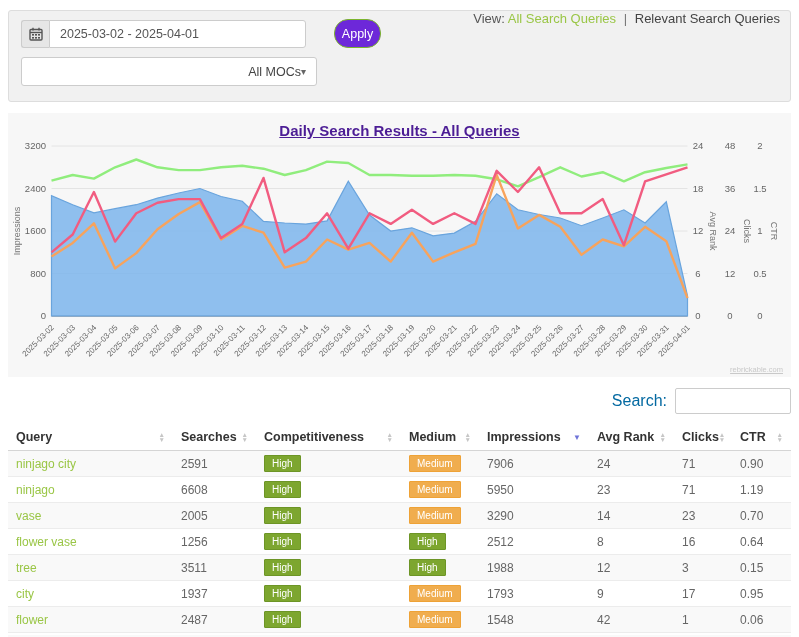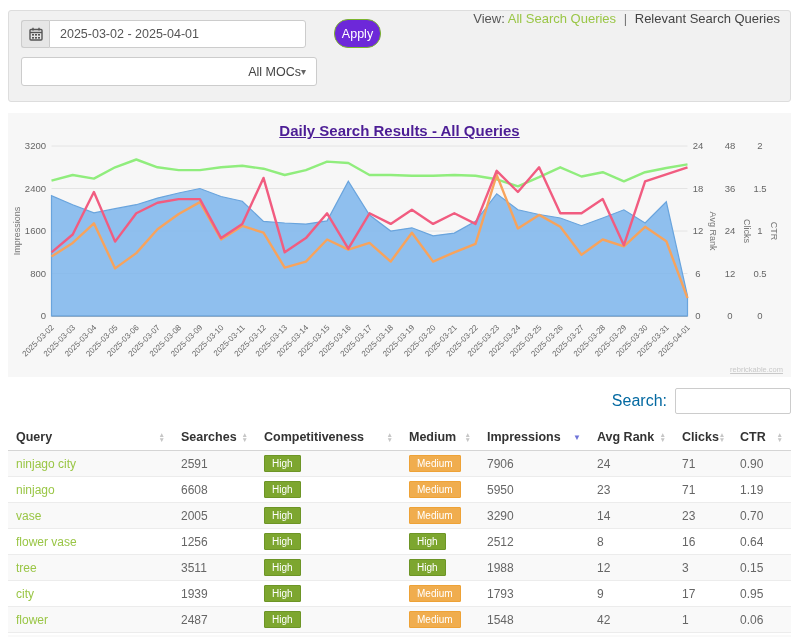--- a/index.html
+++ b/index.html
@@ -302,21 +302,21 @@
             <td>3511</td>
             <td><span class="badge" style="background: rgb(125, 166, 47); border: 1px solid rgb(109, 149, 38);">High</span></td>
             <td><span class="badge" style="background: rgb(125, 166, 47); border: 1px solid rgb(109, 149, 38);">High</span></td>
             <td>1988</td>
             <td>12</td>
             <td>3</td>
             <td>0.15</td>
           </tr>
           <tr>
             <td class="q"><a href="#">city</a></td>
-            <td>1939</td>
+            <td>1937</td>
             <td><span class="badge" style="background: rgb(125, 166, 47); border: 1px solid rgb(109, 149, 38);">High</span></td>
             <td><span class="badge" style="background: rgb(240, 173, 78); border: 1px solid rgb(238, 162, 54);">Medium</span></td>
             <td>1793</td>
             <td>9</td>
             <td>17</td>
             <td>0.95</td>
           </tr>
           <tr class="stripe">
             <td class="q"><a href="#">flower</a></td>
             <td>2487</td>

